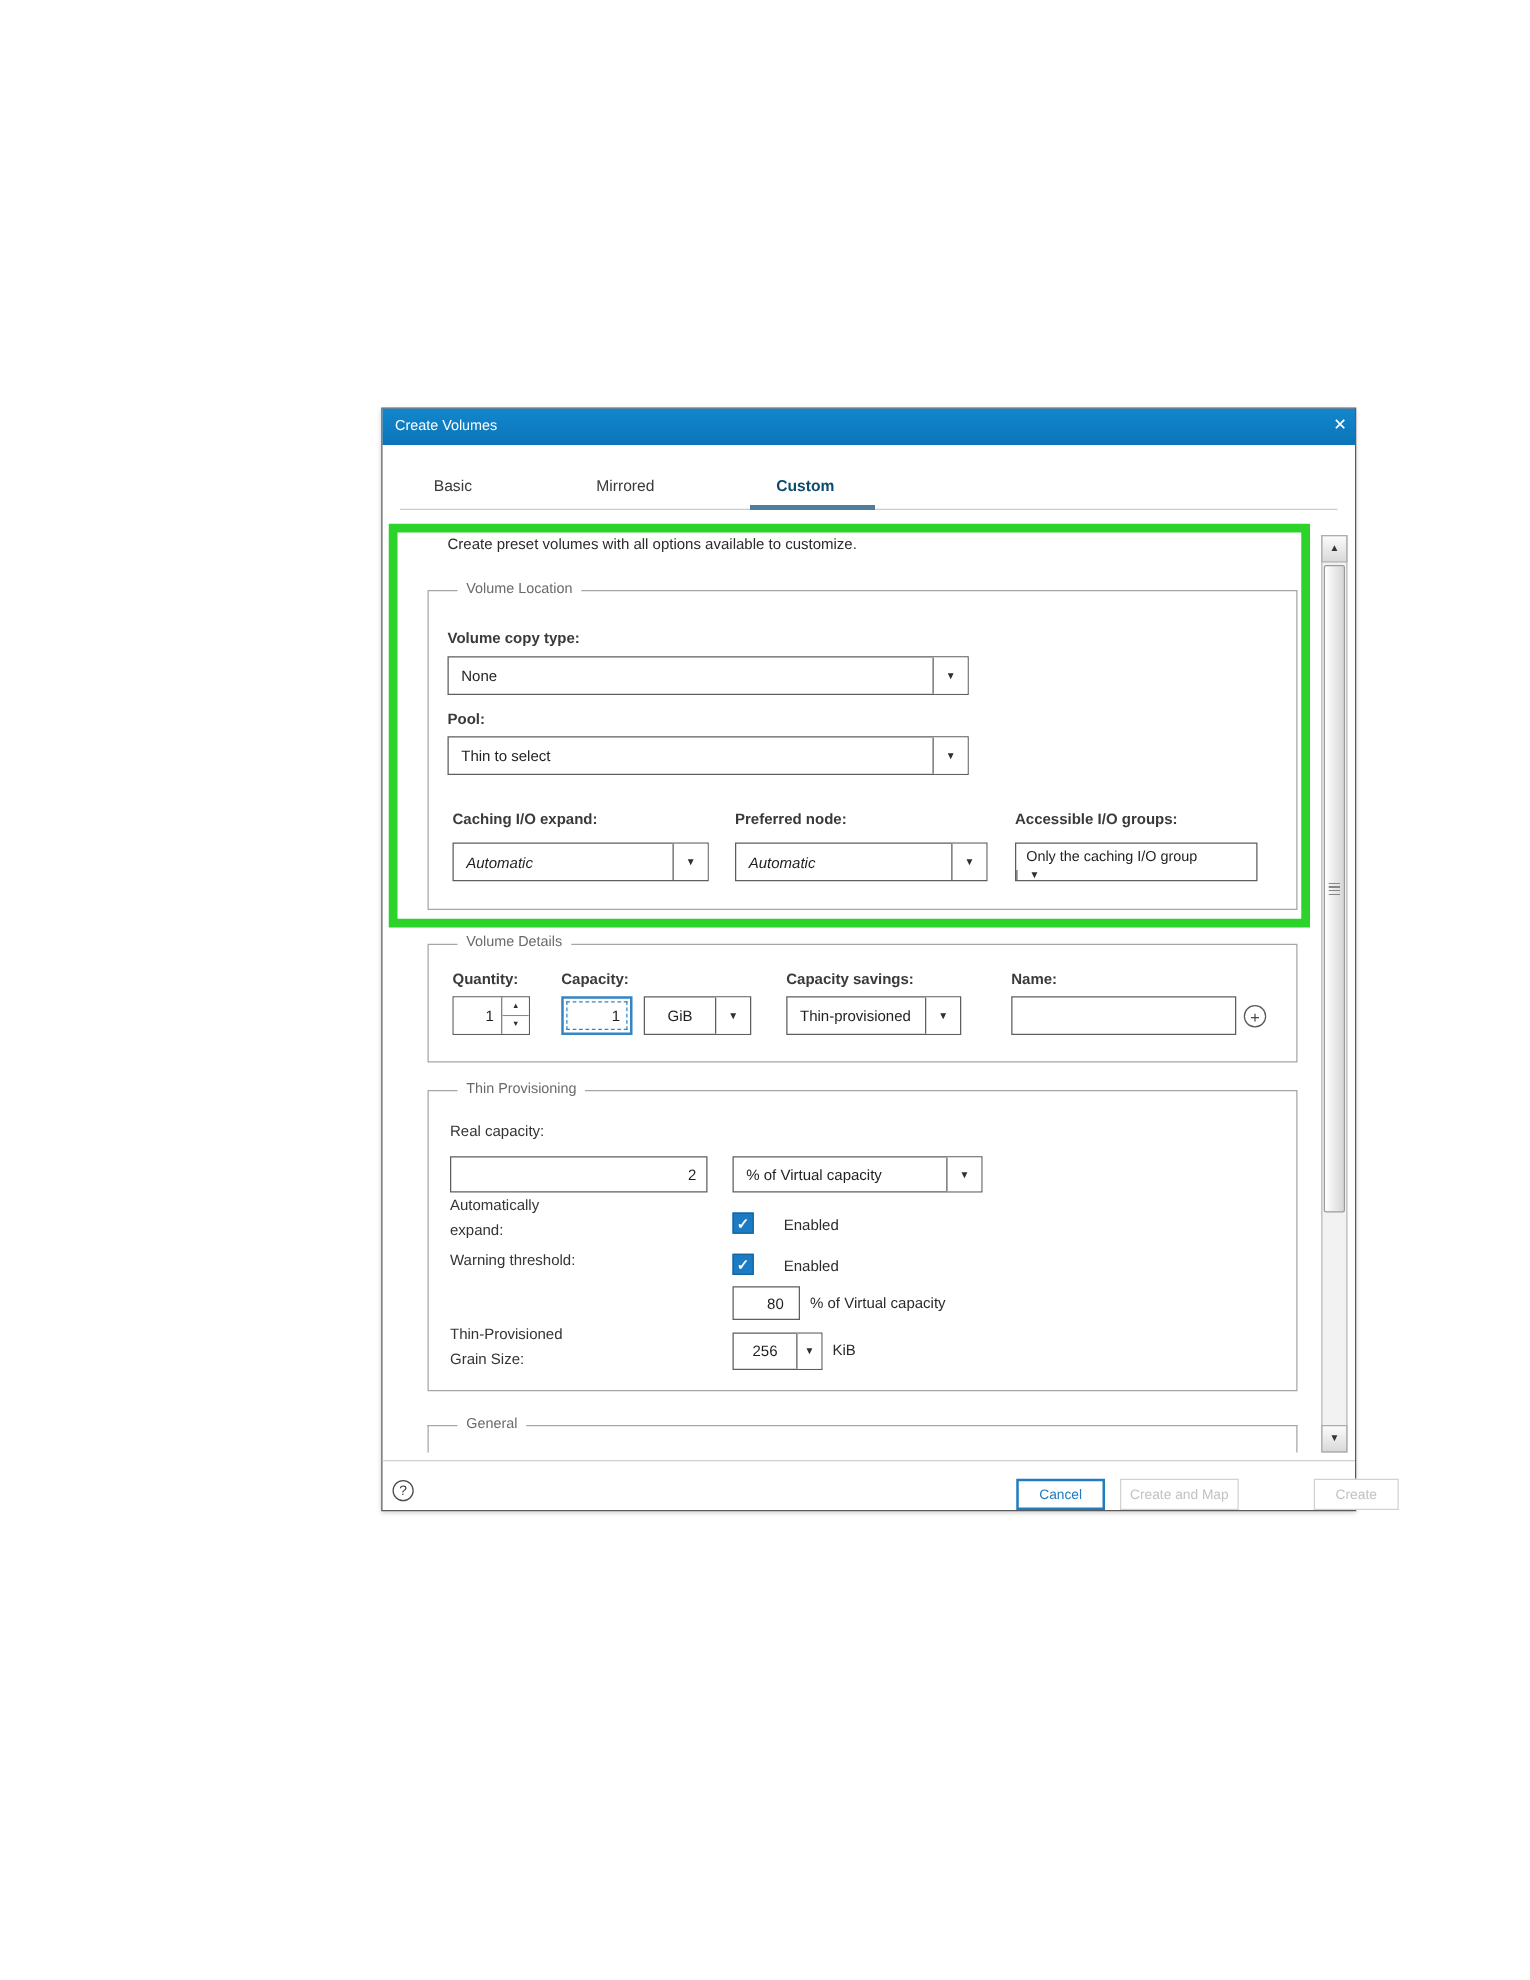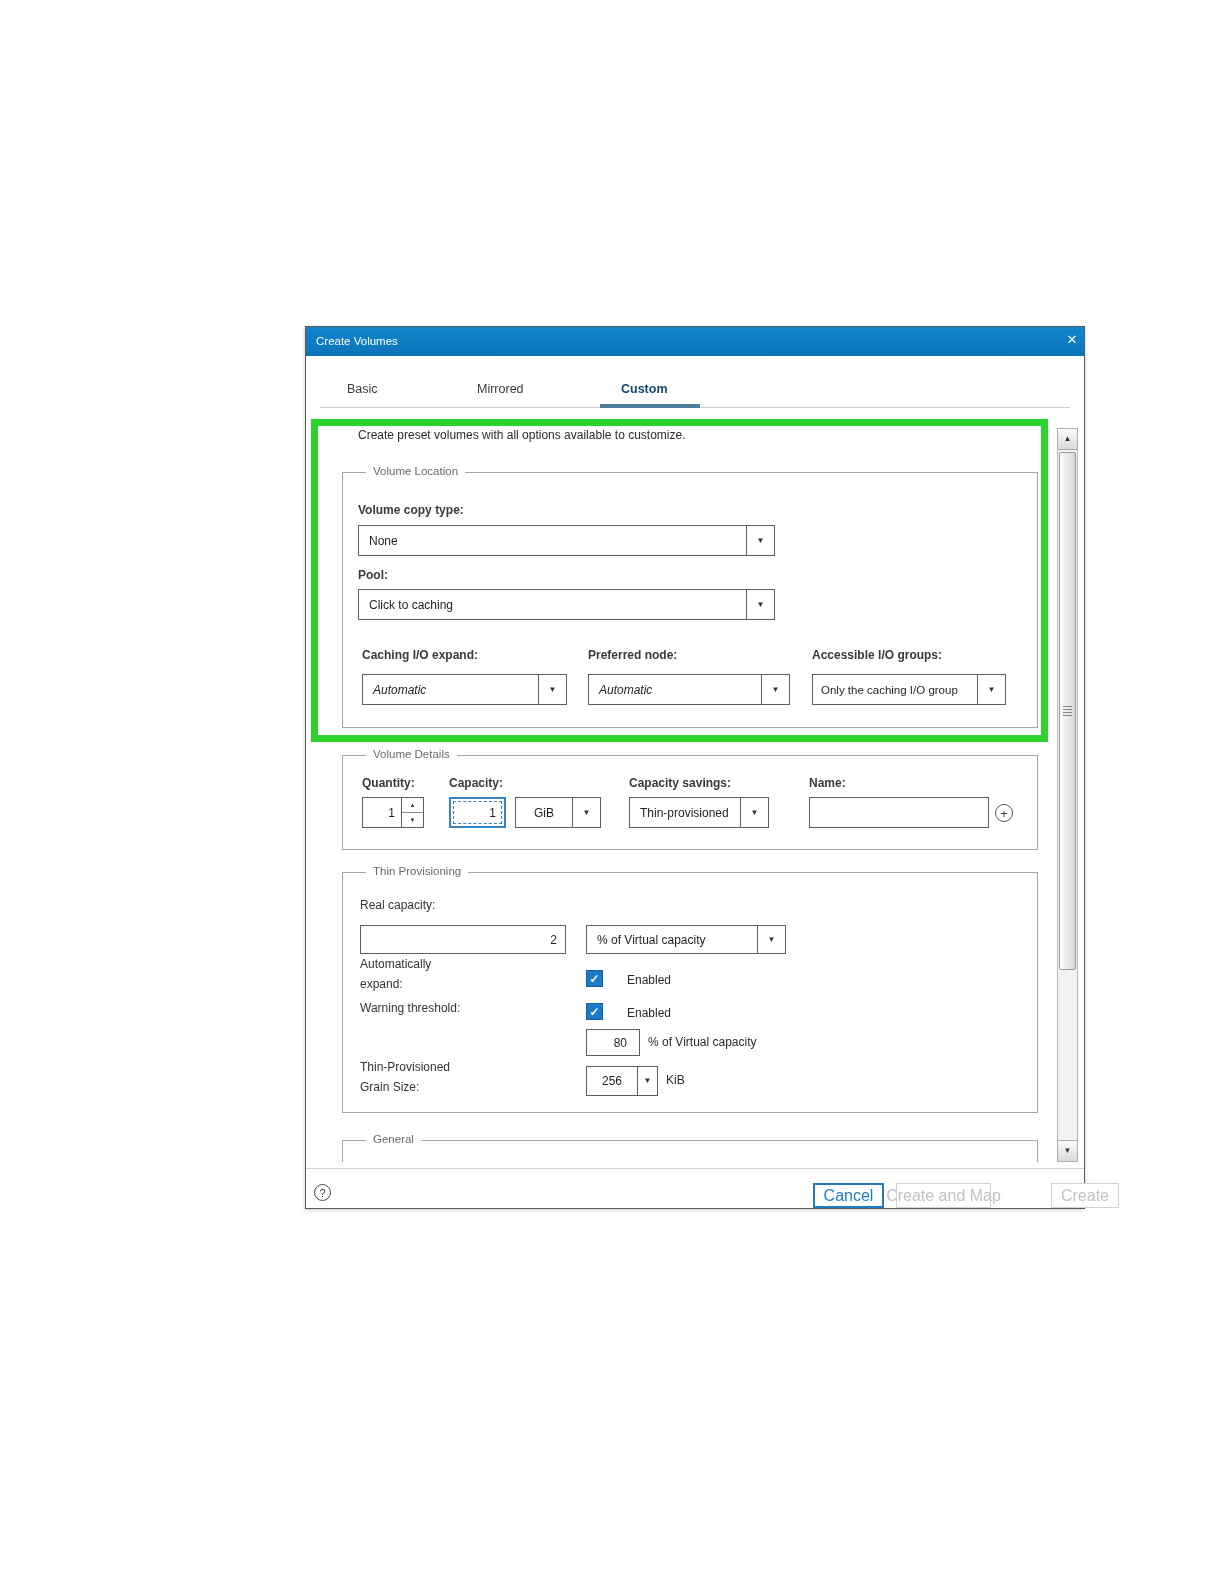--- a/index.html
+++ b/index.html
@@ -76,21 +76,21 @@
   .sb-btn { background:linear-gradient(180deg,#fbfbfb,#d9d9d9); border:1px solid #adadad;
             display:flex; align-items:center; justify-content:center; cursor:pointer; }
   .sb-btn .chev { font-size:8px; color:#333; }
   .sb-thumb { background:linear-gradient(90deg,#ffffff,#d6d6d6); border:1px solid #9a9a9a;
               border-radius:2px; display:flex; align-items:center; justify-content:center; cursor:grab; }
   .grip { width:9px; height:11px;
           background:repeating-linear-gradient(180deg,#878787 0 1px,transparent 1px 3px); }
 
   
   .divider { background:#d0d0d0; }
-  .btn { position:absolute; display:flex; align-items:center; justify-content:center; font-size:16px;
+  .btn { position:absolute; display:flex; align-items:center; justify-content:center; font-size:11px;
          background:#fff; cursor:pointer; white-space:nowrap; }
   .btn.primary-outline { border:2px solid #1f7cc0; color:#1f7cc0; }
   .btn.disabled { border:1px solid #d2d2d2; color:#c2c2c2; cursor:default; }
 
   .val-text { font-size:12px; color:#2b2b2b; white-space:nowrap; }
 </style>
 </head>
 <body>
 
 <div class="page">
@@ -115,21 +115,21 @@
   <div class="abs lbl" style="left:358px; top:503px;">Volume copy type:</div>
   <div class="abs combo" style="left:358px; top:525px; width:417px; height:31px;">
     <div class="val">None</div>
     <div class="dbtn">
       <span class="chev">▼</span>
     </div>
   </div>
 
   <div class="abs lbl" style="left:358px; top:568px;">Pool:</div>
   <div class="abs combo" style="left:358px; top:589px; width:417px; height:31px;">
-    <div class="val">Click to caching</div>
+    <div class="val">Thin to select</div>
     <div class="dbtn">
       <span class="chev">▼</span>
     </div>
   </div>
 
   <div class="abs lbl" style="left:362px; top:648px;">Caching I/O expand:</div>
   <div class="abs lbl" style="left:588px; top:648px;">Preferred node:</div>
   <div class="abs lbl" style="left:812px; top:648px;">Accessible I/O groups:</div>
 
   <div class="abs combo" style="left:362px; top:674px; width:205px; height:31px;">
@@ -137,21 +137,21 @@
     <div class="dbtn">
       <span class="chev">▼</span>
     </div>
   </div>
   <div class="abs combo" style="left:588px; top:674px; width:202px; height:31px;">
     <div class="val italic">Automatic</div>
     <div class="dbtn">
       <span class="chev">▼</span>
     </div>
   </div>
-  <div class="abs combo" style="left:812px; top:674px; width:194px; height:31px;">
+  <div class="abs combo" style="left:812px; top:674px; width:194px; height:31px;flex-direction:column;">
     <div class="val small">Only the caching I/O group</div>
     <div class="dbtn">
       <span class="chev">▼</span>
     </div>
   </div>
 
   <div class="abs hl" style="left:311px; top:419px; width:737px; height:323px;"></div>
 
   <div class="abs fs" style="left:342px; top:755px; width:696px; height:95px;"></div>
   <div class="abs legend" style="left:366px; top:748px;">Volume Details</div>

